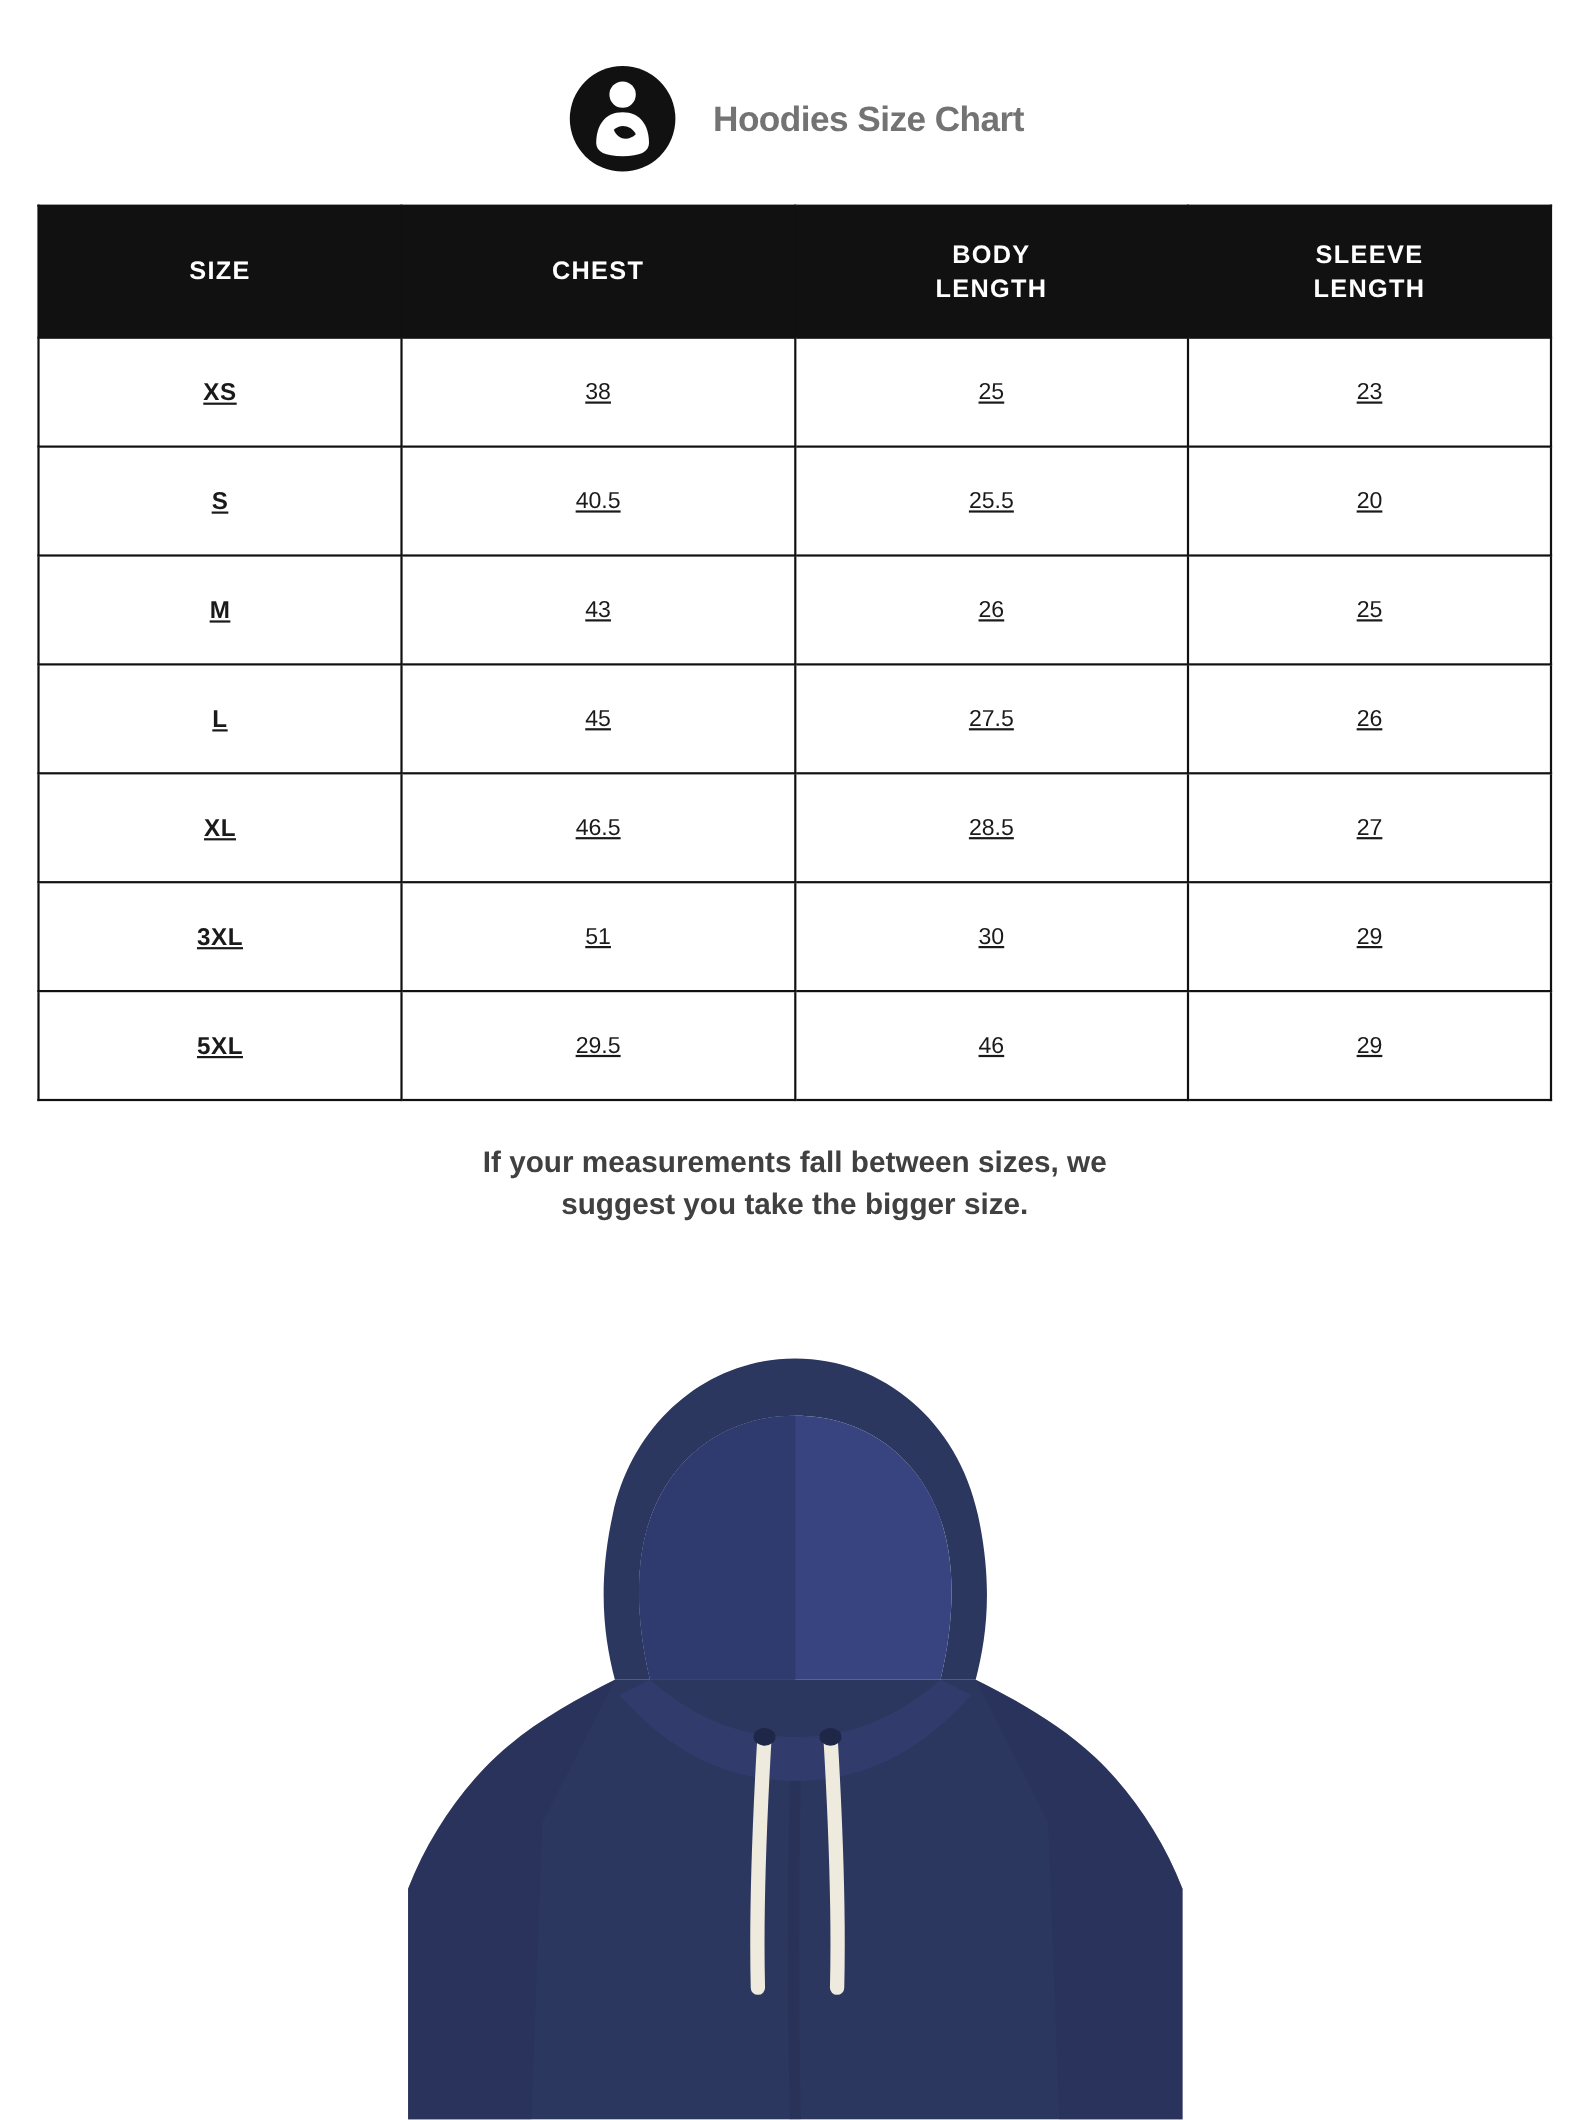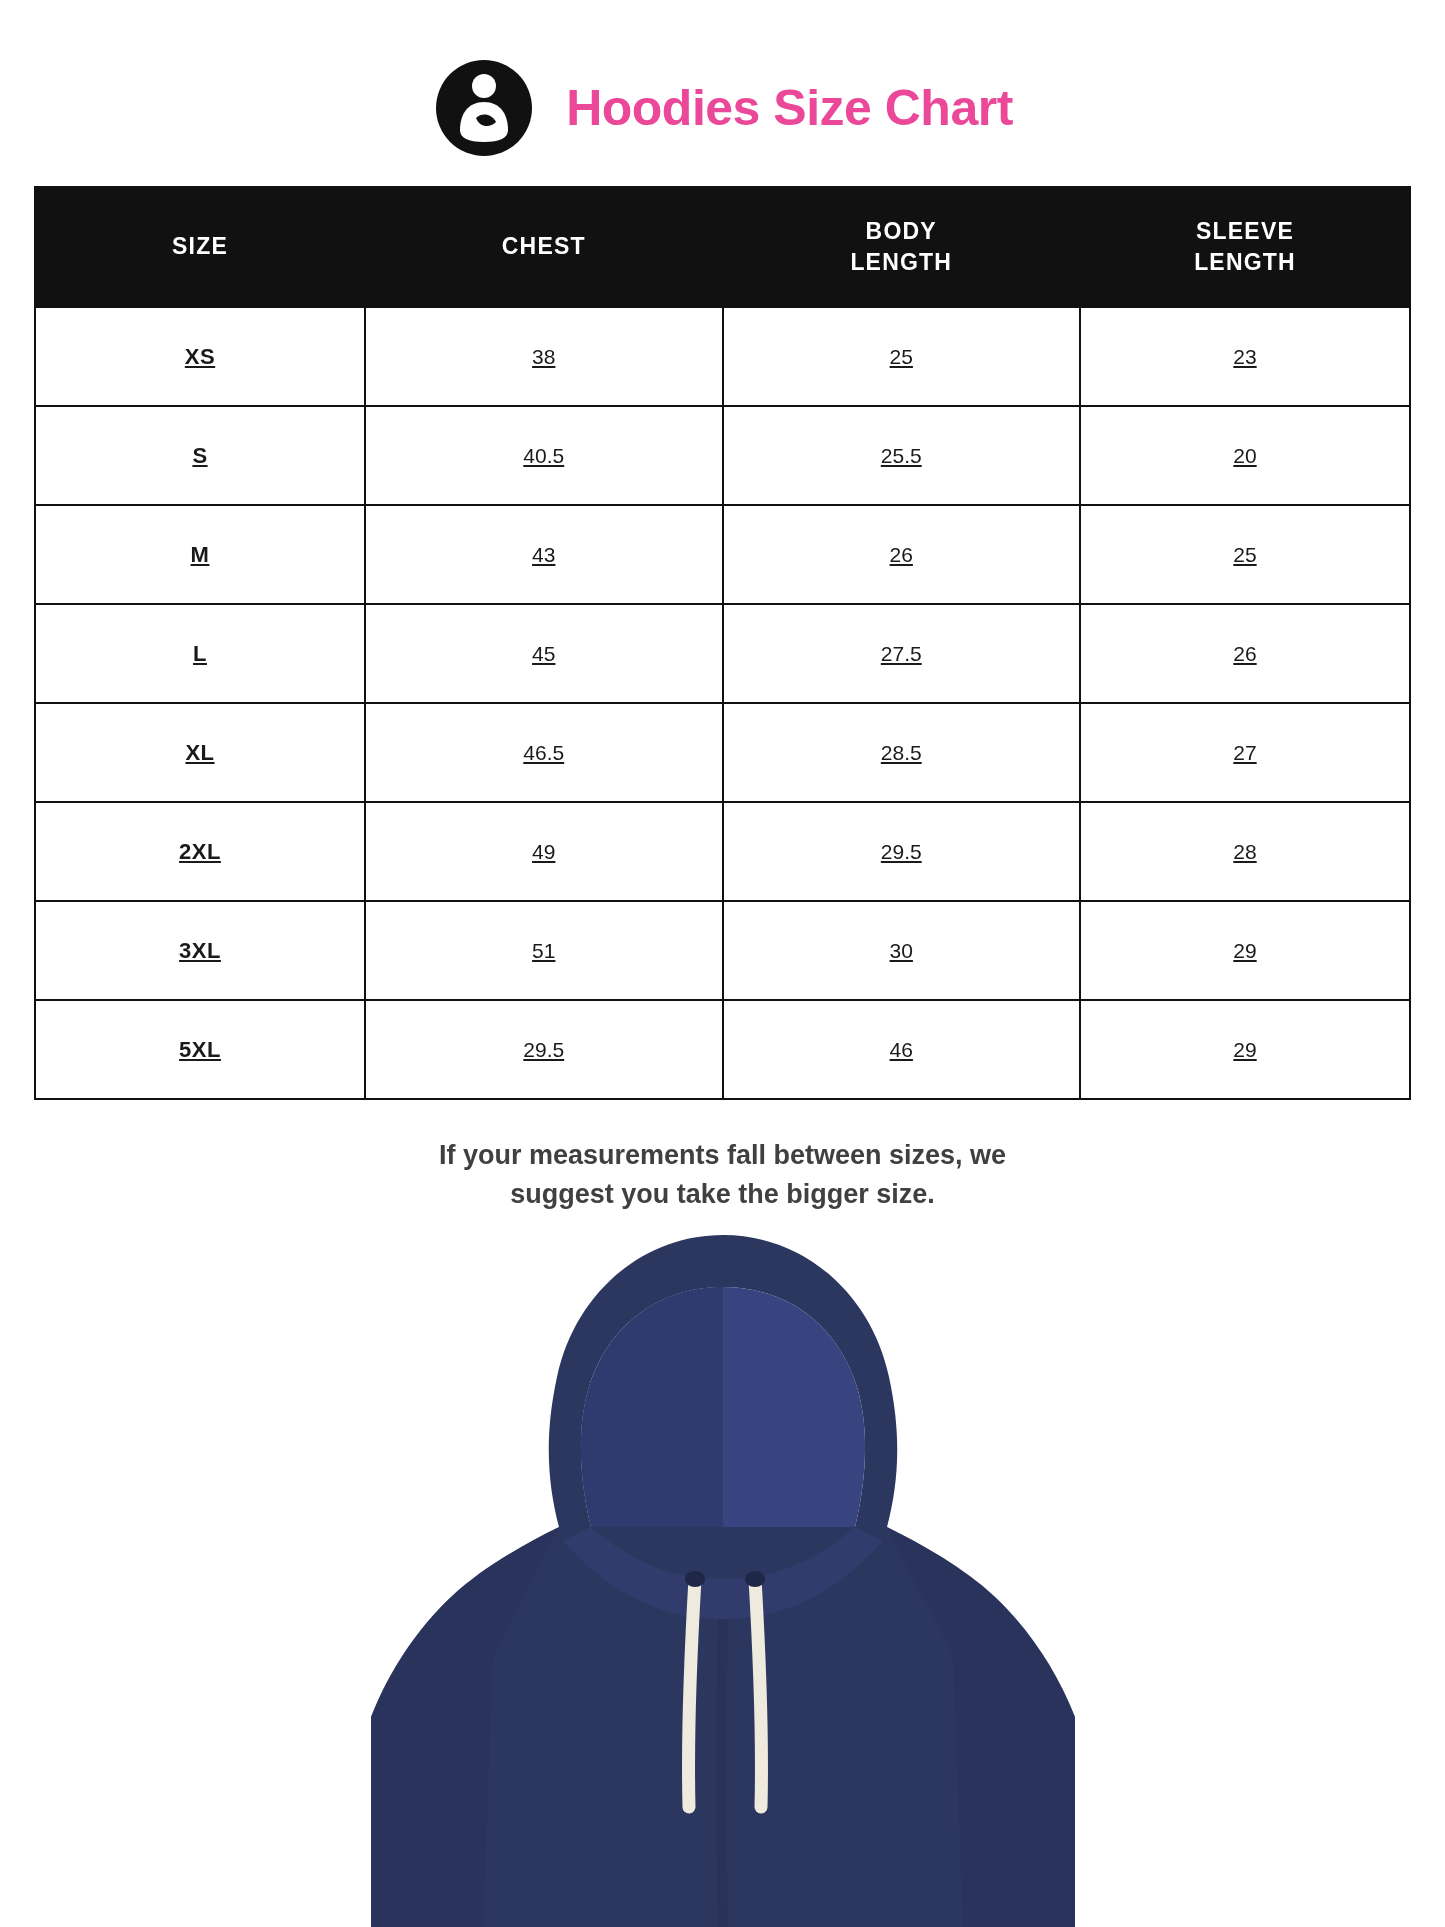--- a/index.html
+++ b/index.html
@@ -24,24 +24,24 @@
     gap: 30px;
     padding-top: 56px;
     padding-bottom: 26px;
   }
   .logo {
     width: 104px;
     height: 104px;
     flex: 0 0 auto;
   }
   .page-title {
-    font-size: 50px;
+    font-size: 32px;
     font-weight: bold;
     letter-spacing: -0.5px;
-    color: #ec4899;
+    color: #737373;
     white-space: nowrap;
   }
 
   
   .table-wrap {
     padding: 0 34px;
     box-sizing: border-box;
   }
   table.size-chart {
     width: 100%;
@@ -175,26 +175,20 @@
         <td>27.5</td>
         <td>26</td>
       </tr>
       <tr>
         <td class="size-cell">XL</td>
         <td>46.5</td>
         <td>28.5</td>
         <td>27</td>
       </tr>
       <tr>
-        <td class="size-cell">2XL</td>
-        <td>49</td>
-        <td>29.5</td>
-        <td>28</td>
-      </tr>
-      <tr>
         <td class="size-cell">3XL</td>
         <td>51</td>
         <td>30</td>
         <td>29</td>
       </tr>
       <tr>
         <td class="size-cell">5XL</td>
         <td>29.5</td>
         <td>46</td>
         <td>29</td>

